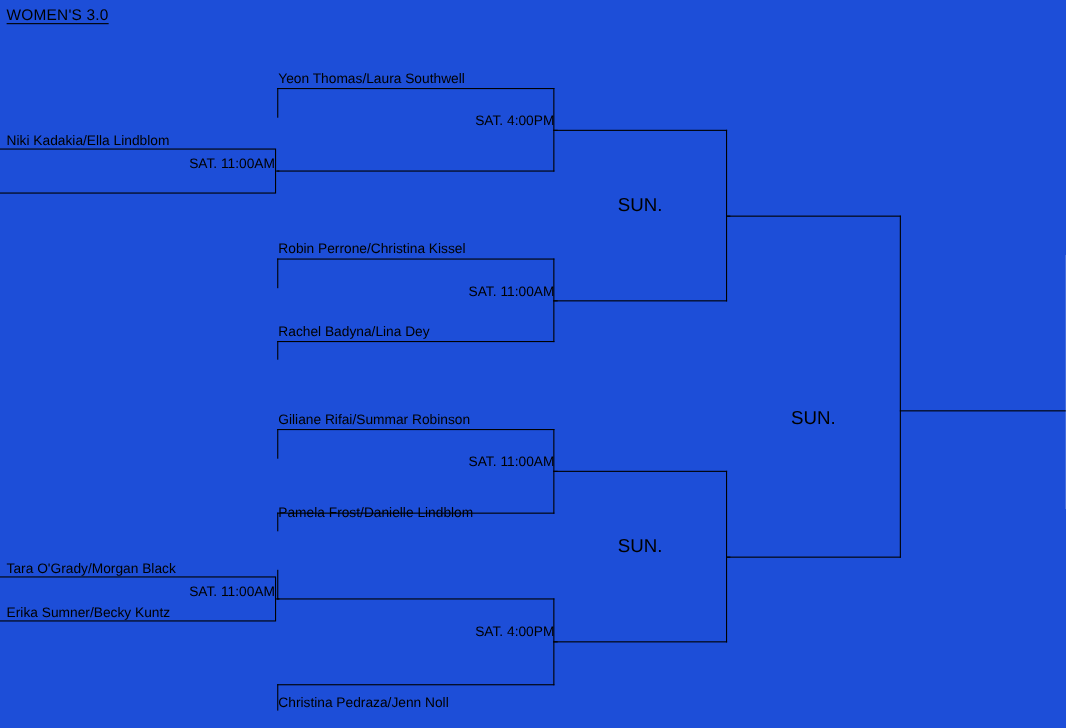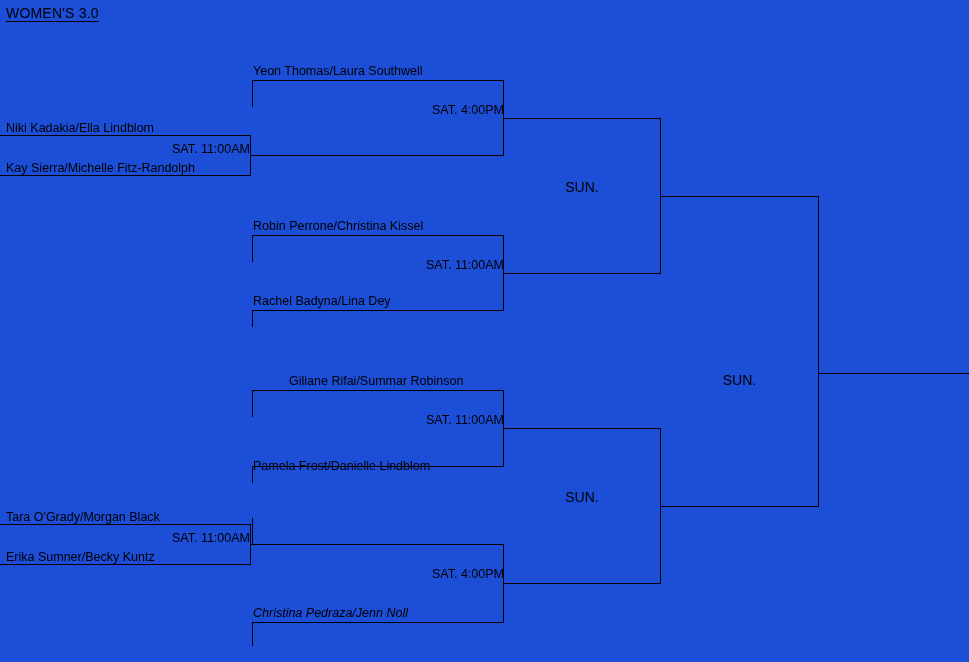--- a/index.html
+++ b/index.html
@@ -48,37 +48,36 @@
   }
   .timelabel {
     position: absolute;
     font-size: 12.5px;
     line-height: 14px;
     white-space: nowrap;
     text-align: right;
   }
   .sunlabel {
     position: absolute;
-    font-size: 14px;
+    font-size: 17px;
     line-height: 14px;
     white-space: nowrap;
     text-align: center;
   }
 </style>
 </head>
 <body>
 
 <div id="bracket-page">
 
   <div class="title">WOMEN'S 3.0</div>
 
   <div class="name" style="left:6px; top:121px;text-align:right;">Niki Kadakia/Ella Lindblom</div>
   <div class="hline" style="left:0px; top:135px; width:250px;"></div>
   <div class="timelabel" style="left:0px; top:142px; width:250px;">SAT. 11:00AM</div>
-  <div class="name" style="left:6px; top:161px;">Kay Sierra/Michelle Fitz-Randolph</div>
   <div class="hline" style="left:0px; top:175px; width:250px;"></div>
   <div class="vline" style="left:250px; top:135px; height:41px;"></div>
 
   <div class="hline" style="left:250px; top:155px; width:4px;"></div>
 
   <div class="name" style="left:6px; top:510px;">Tara O'Grady/Morgan Black</div>
   <div class="hline" style="left:0px; top:524px; width:250px;"></div>
   <div class="timelabel" style="left:0px; top:531px; width:250px;">SAT. 11:00AM</div>
   <div class="name" style="left:6px; top:550px;">Erika Sumner/Becky Kuntz</div>
   <div class="hline" style="left:0px; top:564px; width:250px;"></div>
@@ -96,34 +95,34 @@
   <div class="name" style="left:253px; top:219px;">Robin Perrone/Christina Kissel</div>
   <div class="hline" style="left:252px; top:235px; width:252px;"></div>
   <div class="vline" style="left:252px; top:235px; height:27px;"></div>
   <div class="timelabel" style="left:252px; top:258px; width:252px;">SAT. 11:00AM</div>
   <div class="name" style="left:253px; top:294px;">Rachel Badyna/Lina Dey</div>
   <div class="hline" style="left:252px; top:310px; width:252px;"></div>
   <div class="vline" style="left:252px; top:310px; height:17px;"></div>
   <div class="vline" style="left:503px; top:235px; height:76px;"></div>
   <div class="hline" style="left:503px; top:273px; width:4px;"></div>
 
-  <div class="name" style="left:253px; top:374px;margin-left:36px;">Giliane Rifai/Summar Robinson</div>
+  <div class="name" style="left:253px; top:374px;">Giliane Rifai/Summar Robinson</div>
   <div class="hline" style="left:252px; top:390px; width:252px;"></div>
   <div class="vline" style="left:252px; top:390px; height:27px;"></div>
   <div class="timelabel" style="left:252px; top:413px; width:252px;">SAT. 11:00AM</div>
   <div class="name" style="left:253px; top:459px;">Pamela Frost/Danielle Lindblom</div>
   <div class="hline" style="left:252px; top:466px; width:252px;"></div>
   <div class="vline" style="left:252px; top:466px; height:17px;"></div>
   <div class="vline" style="left:503px; top:390px; height:77px;"></div>
   <div class="hline" style="left:503px; top:428px; width:4px;"></div>
 
   <div class="hline" style="left:252px; top:544px; width:252px;"></div>
   <div class="vline" style="left:252px; top:518px; height:27px;"></div>
   <div class="timelabel" style="left:252px; top:567px; width:252px;">SAT. 4:00PM</div>
-  <div class="name" style="left:253px; top:606px;font-style:italic;">Christina Pedraza/Jenn Noll</div>
+  <div class="name" style="left:253px; top:632px;">Christina Pedraza/Jenn Noll</div>
   <div class="hline" style="left:252px; top:622px; width:252px;"></div>
   <div class="vline" style="left:252px; top:622px; height:24px;"></div>
   <div class="vline" style="left:503px; top:544px; height:79px;"></div>
   <div class="hline" style="left:503px; top:583px; width:4px;"></div>
 
   <div class="hline" style="left:503px; top:118px; width:158px;"></div>
   <div class="hline" style="left:503px; top:273px; width:158px;"></div>
   <div class="vline" style="left:660px; top:118px; height:156px;"></div>
   <div class="sunlabel" style="left:503px; top:180px; width:158px;">SUN.</div>
   <div class="hline" style="left:660px; top:196px; width:4px;"></div>

